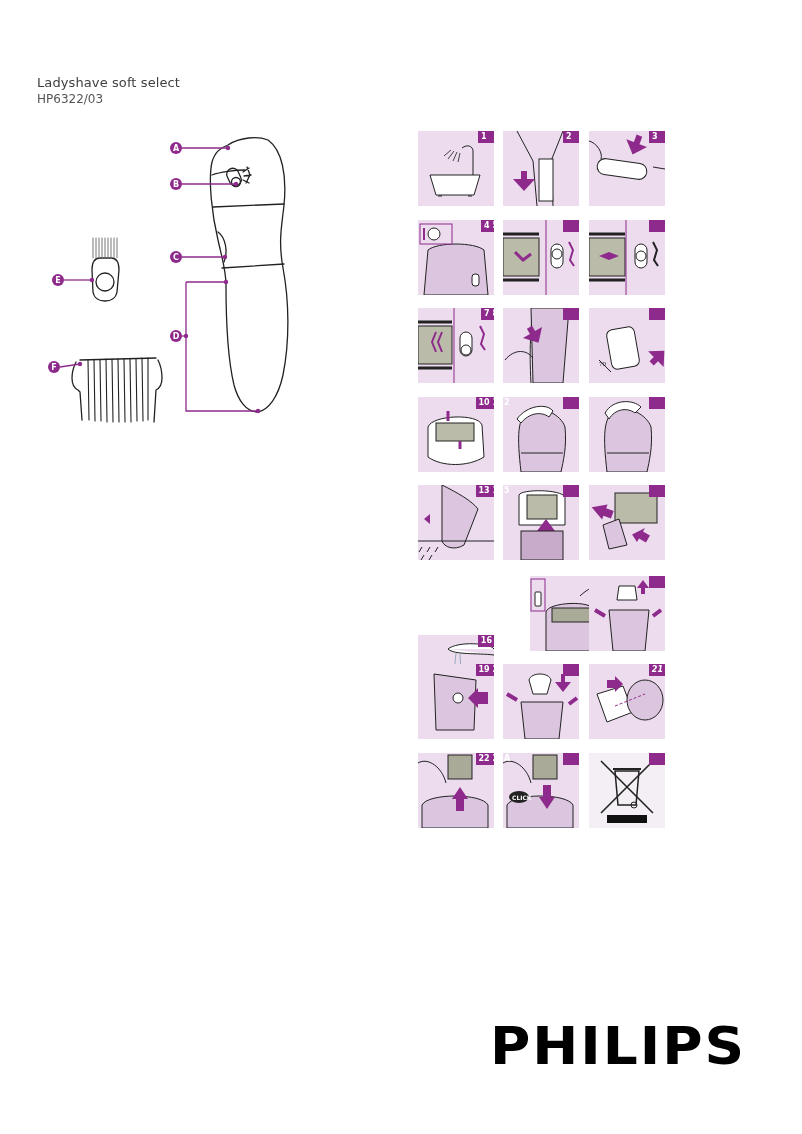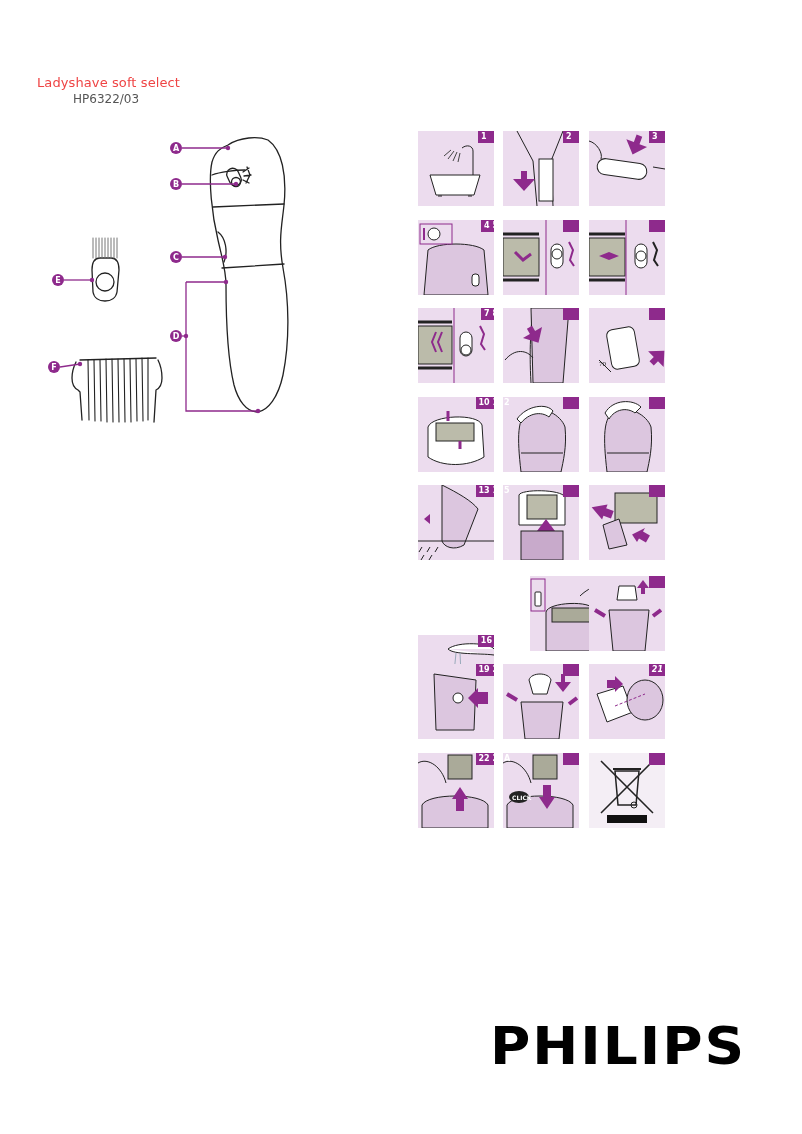--- a/index.html
+++ b/index.html
@@ -1,19 +1,19 @@
 <!DOCTYPE html>
 <html><head>
 <meta charset="utf-8">
 <style>
   * { box-sizing: border-box; margin: 0; padding: 0; }
   html, body { width: 802px; height: 1134px; background: #ffffff; overflow: hidden; }
   body { position: relative; font-family: "DejaVu Sans", sans-serif; color: #222; }
-  .title { position: absolute; left: 37px; top: 75px; font-size: 13px; color: #ef4444; letter-spacing: 0.1px; }
-  .model { position: absolute; left: 37px; top: 92px; font-size: 12px; color: #555; margin-left: 36px; }
+  .title { position: absolute; left: 37px; top: 75px; font-size: 13px; color: #404040; letter-spacing: 0.1px; }
+  .model { position: absolute; left: 37px; top: 92px; font-size: 12px; color: #555; }
   .overview { position: absolute; left: 0; top: 0; width: 400px; height: 460px; }
   .grid { position: absolute; left: 418px; top: 131px; }
   .cell { position: absolute; width: 76px; height: 75px; background: #ecdcee; overflow: hidden; }
   .cell svg { position: absolute; left: 0; top: 0; width: 76px; height: 75px; }
   .cell-label { position: absolute; right: 0; top: 0; height: 12px; min-width: 16px; padding: 0 2px 0 3px;
     background: #8e2a8c; color: #fff; font-size: 8px; font-weight: bold; line-height: 12px; text-align: left;
     white-space: nowrap; font-family: "DejaVu Sans", sans-serif; }
   .cell-label.overflow { right: -6px; }
   .carry { position: absolute; left: 1px; top: 0; color: #fff; font-size: 8px; font-weight: bold; line-height: 12px; }
   .logo { position: absolute; left: 490px; top: 1019px; font-family: "DejaVu Sans", sans-serif; font-weight: bold;

